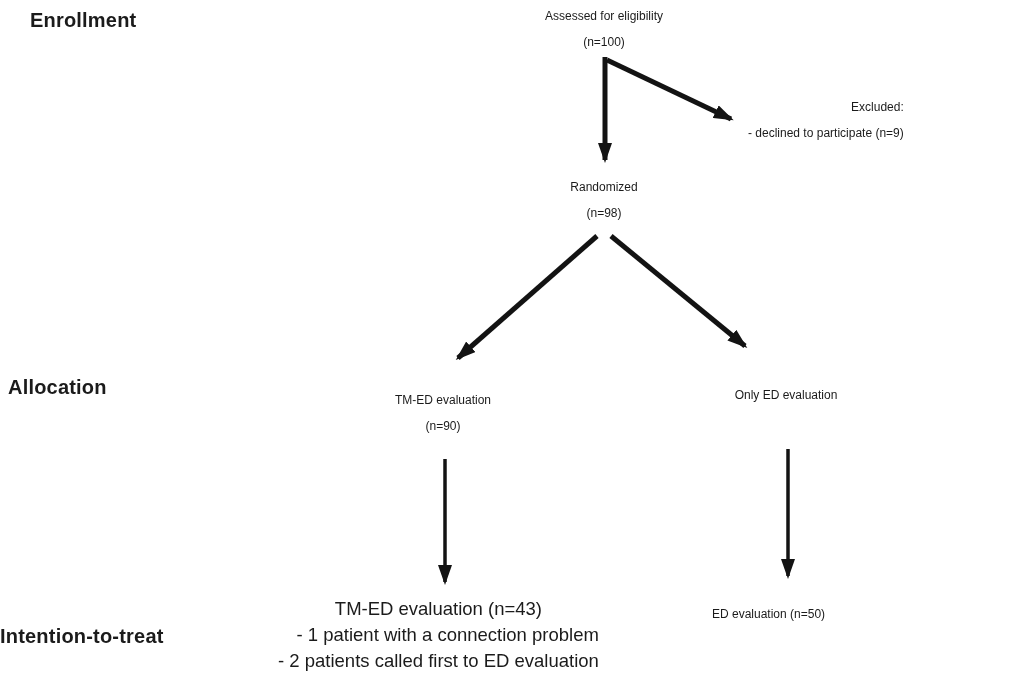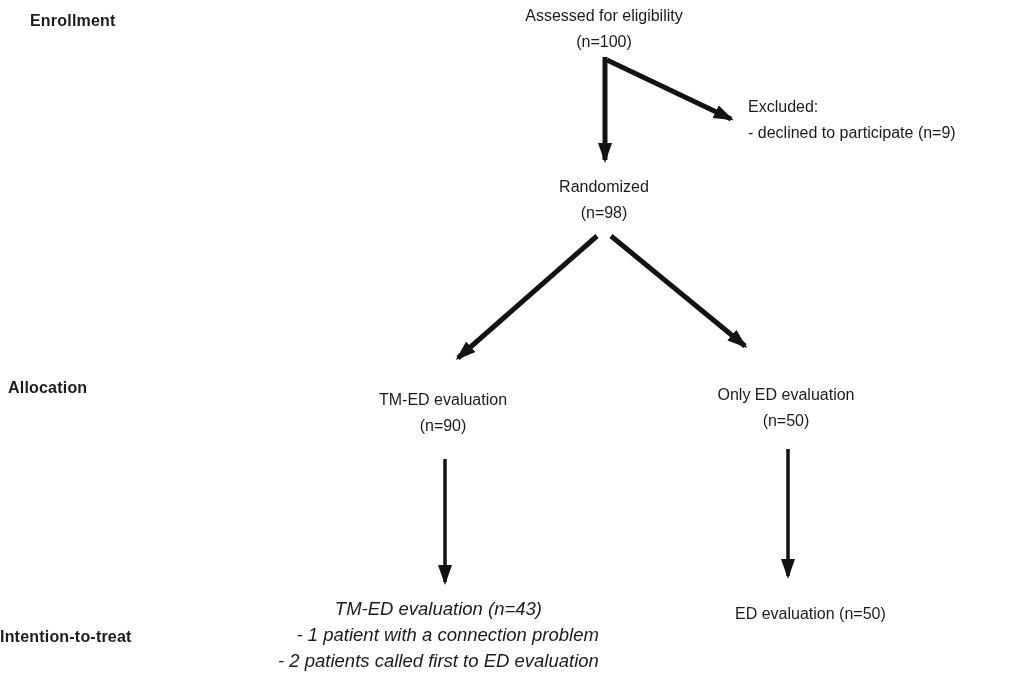--- a/index.html
+++ b/index.html
@@ -15,34 +15,34 @@
   }
   .arrow-layer {
     position: absolute;
     left: 0; top: 0;
     width: 1024px; height: 680px;
     pointer-events: none;
   }
   .stage-label {
     position: absolute;
     font-weight: bold;
-    font-size: 16px;
+    font-size: 20px;
     line-height: 29px;
     letter-spacing: 0.2px;
     white-space: nowrap;
     text-align: right;
   }
   .node {
     position: absolute;
-    font-size: 16px;
+    font-size: 12px;
     line-height: 26px;
     white-space: nowrap;
   }
   .node.centered { text-align: center; transform: translateX(-50%); }
-  .node.leftalign { text-align: left; }
+  .node.leftalign { text-align: right; }
   .itt-block { position: absolute; font-size: 18.5px; line-height: 26px; white-space: nowrap; }
   .itt-title { text-align: center; }
   .itt-items { text-align: right; }
 </style>
 </head>
 <body>
 
 <div class="canvas">
 
   <svg class="arrow-layer" width="1024" height="680" viewBox="0 0 1024 680">
@@ -82,26 +82,25 @@
     <div>(n=98)</div>
   </div>
 
   <div class="node centered" style="left:443px; top:387px;">
     <div>TM-ED evaluation</div>
     <div>(n=90)</div>
   </div>
 
   <div class="node centered" style="left:786px; top:382px;">
     <div>Only ED evaluation</div>
-    <div>(n=50)</div>
   </div>
 
-  <div class="itt-block" style="left:278px; top:596px;font-style:italic;">
+  <div class="itt-block" style="left:278px; top:596px;">
     <div class="itt-title">TM-ED evaluation (n=43)</div>
     <div class="itt-items">
       <div>- 1 patient with a connection problem</div>
       <div>- 2 patients called first to ED evaluation</div>
     </div>
   </div>
 
-  <div class="node leftalign" style="left:735px; top:601px;">ED evaluation (n=50)</div>
+  <div class="node leftalign" style="left:712px; top:601px;">ED evaluation (n=50)</div>
 
 </div>
 
 </body></html>

